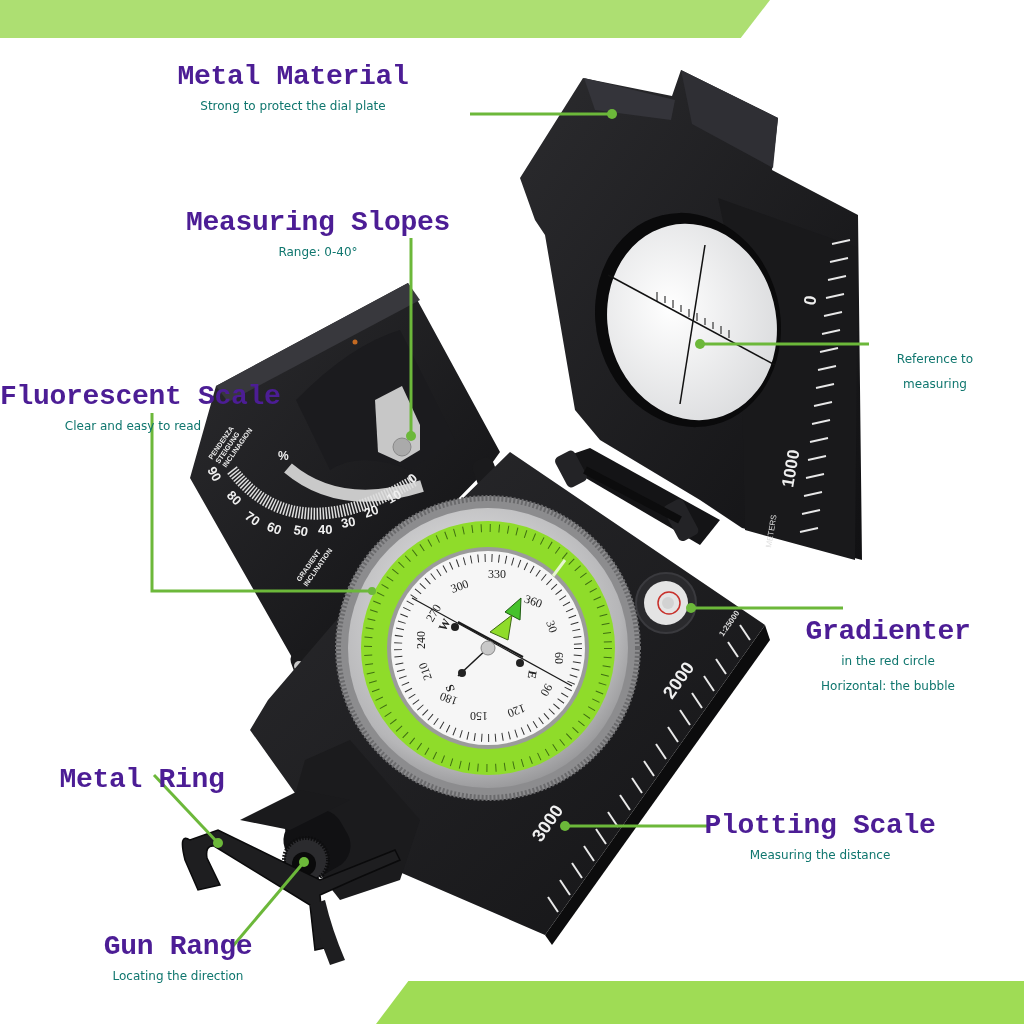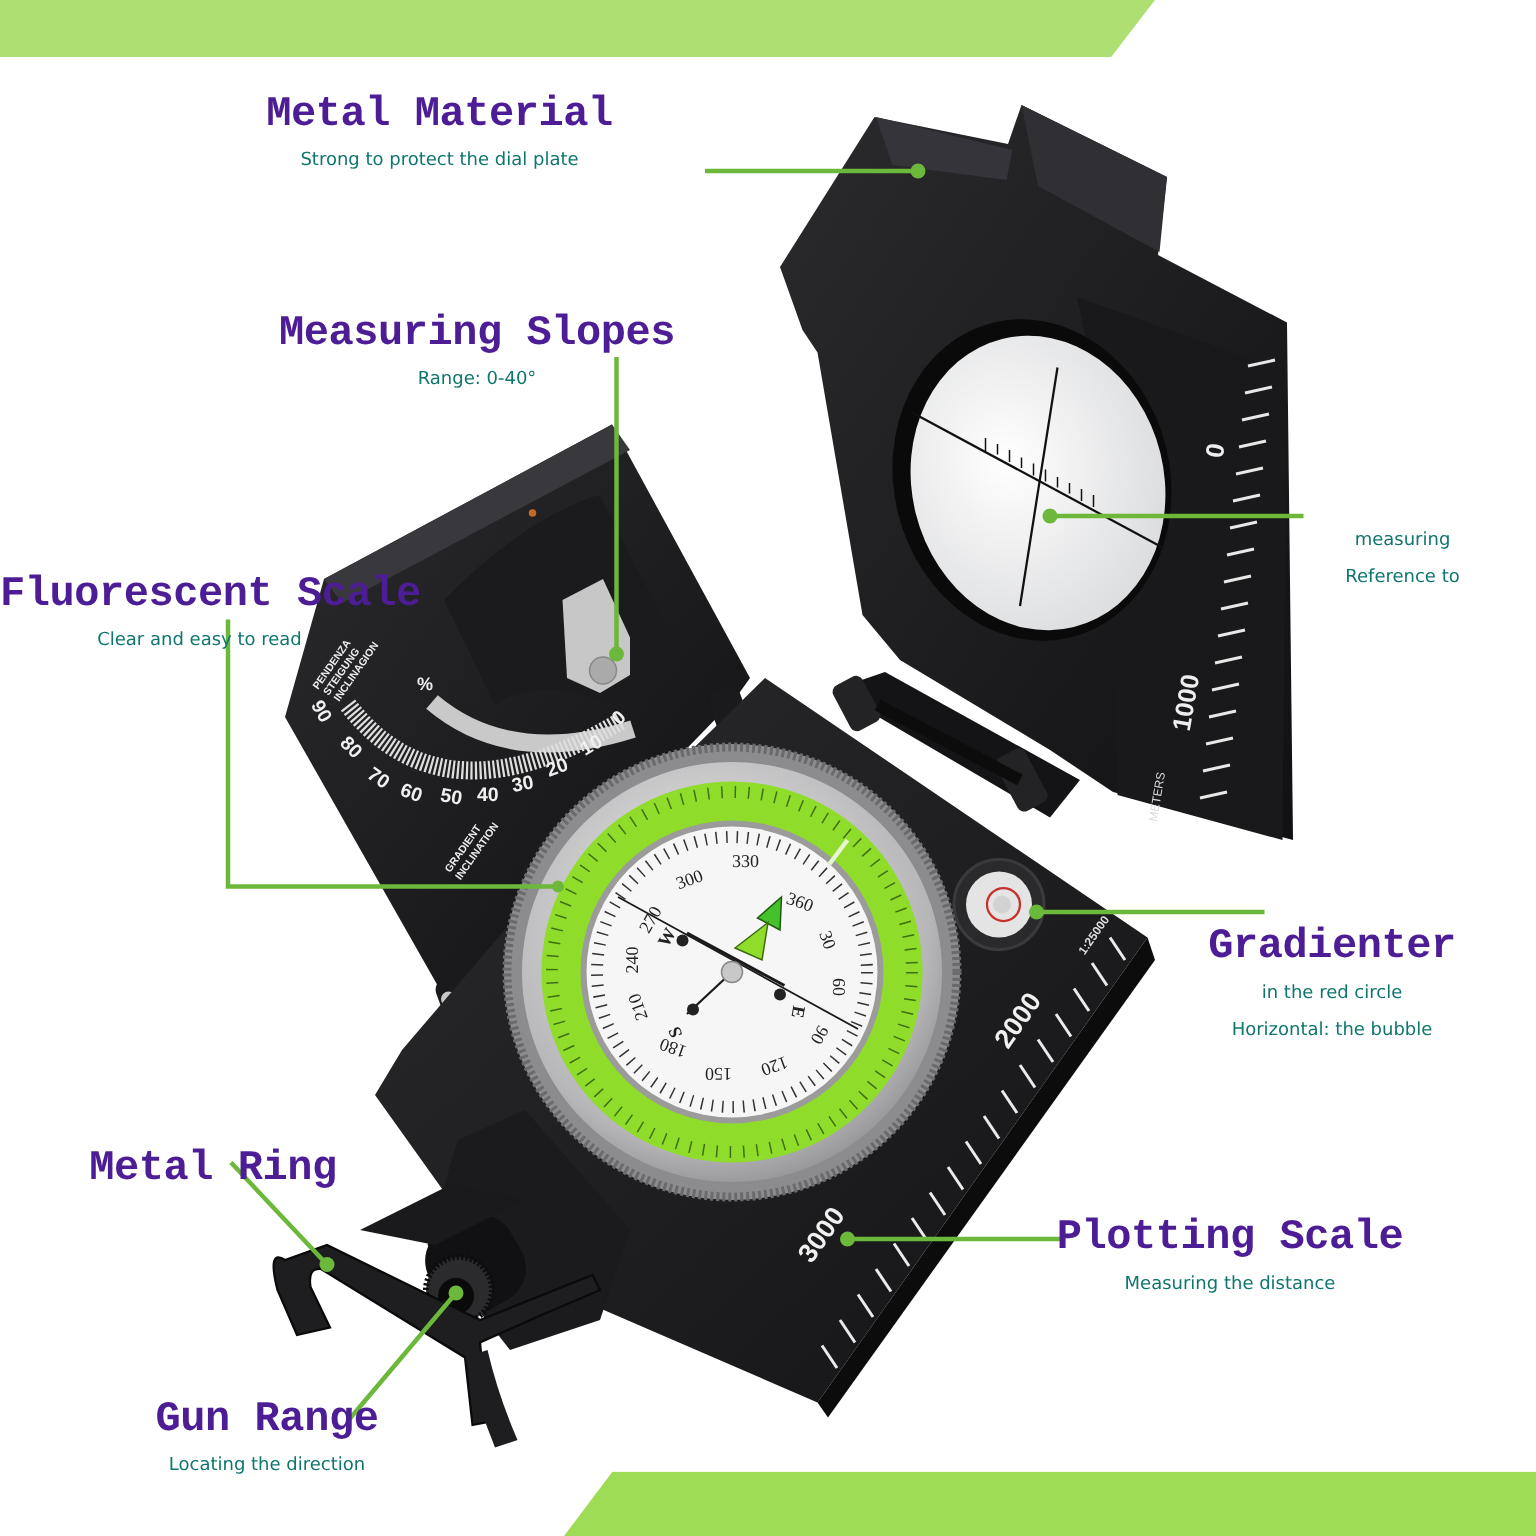--- a/index.html
+++ b/index.html
@@ -259,22 +259,22 @@
   <div class="title">Measuring Slopes</div>
   <div class="desc">Range: 0-40°</div>
 </div>
 
 <div class="callout" style="left:0px; top:348px; width:266px;margin-top:32px;">
   <div class="title">Fluorescent Scale</div>
   <div class="desc">Clear and easy to read</div>
 </div>
 
 <div class="callout" style="left:846px; top:347px; width:178px;">
+  <div class="desc">Reference to</div>
   <div class="desc">measuring</div>
-  <div class="desc">Reference to</div>
 </div>
 
 <div class="callout" style="left:752px; top:615px; width:272px;">
   <div class="title">Gradienter</div>
   <div class="desc">in the red circle</div>
   <div class="desc">Horizontal: the bubble</div>
 </div>
 
 <div class="callout" style="left:26px; top:763px; width:172px;margin-left:30px;">
   <div class="title">Metal Ring</div>

